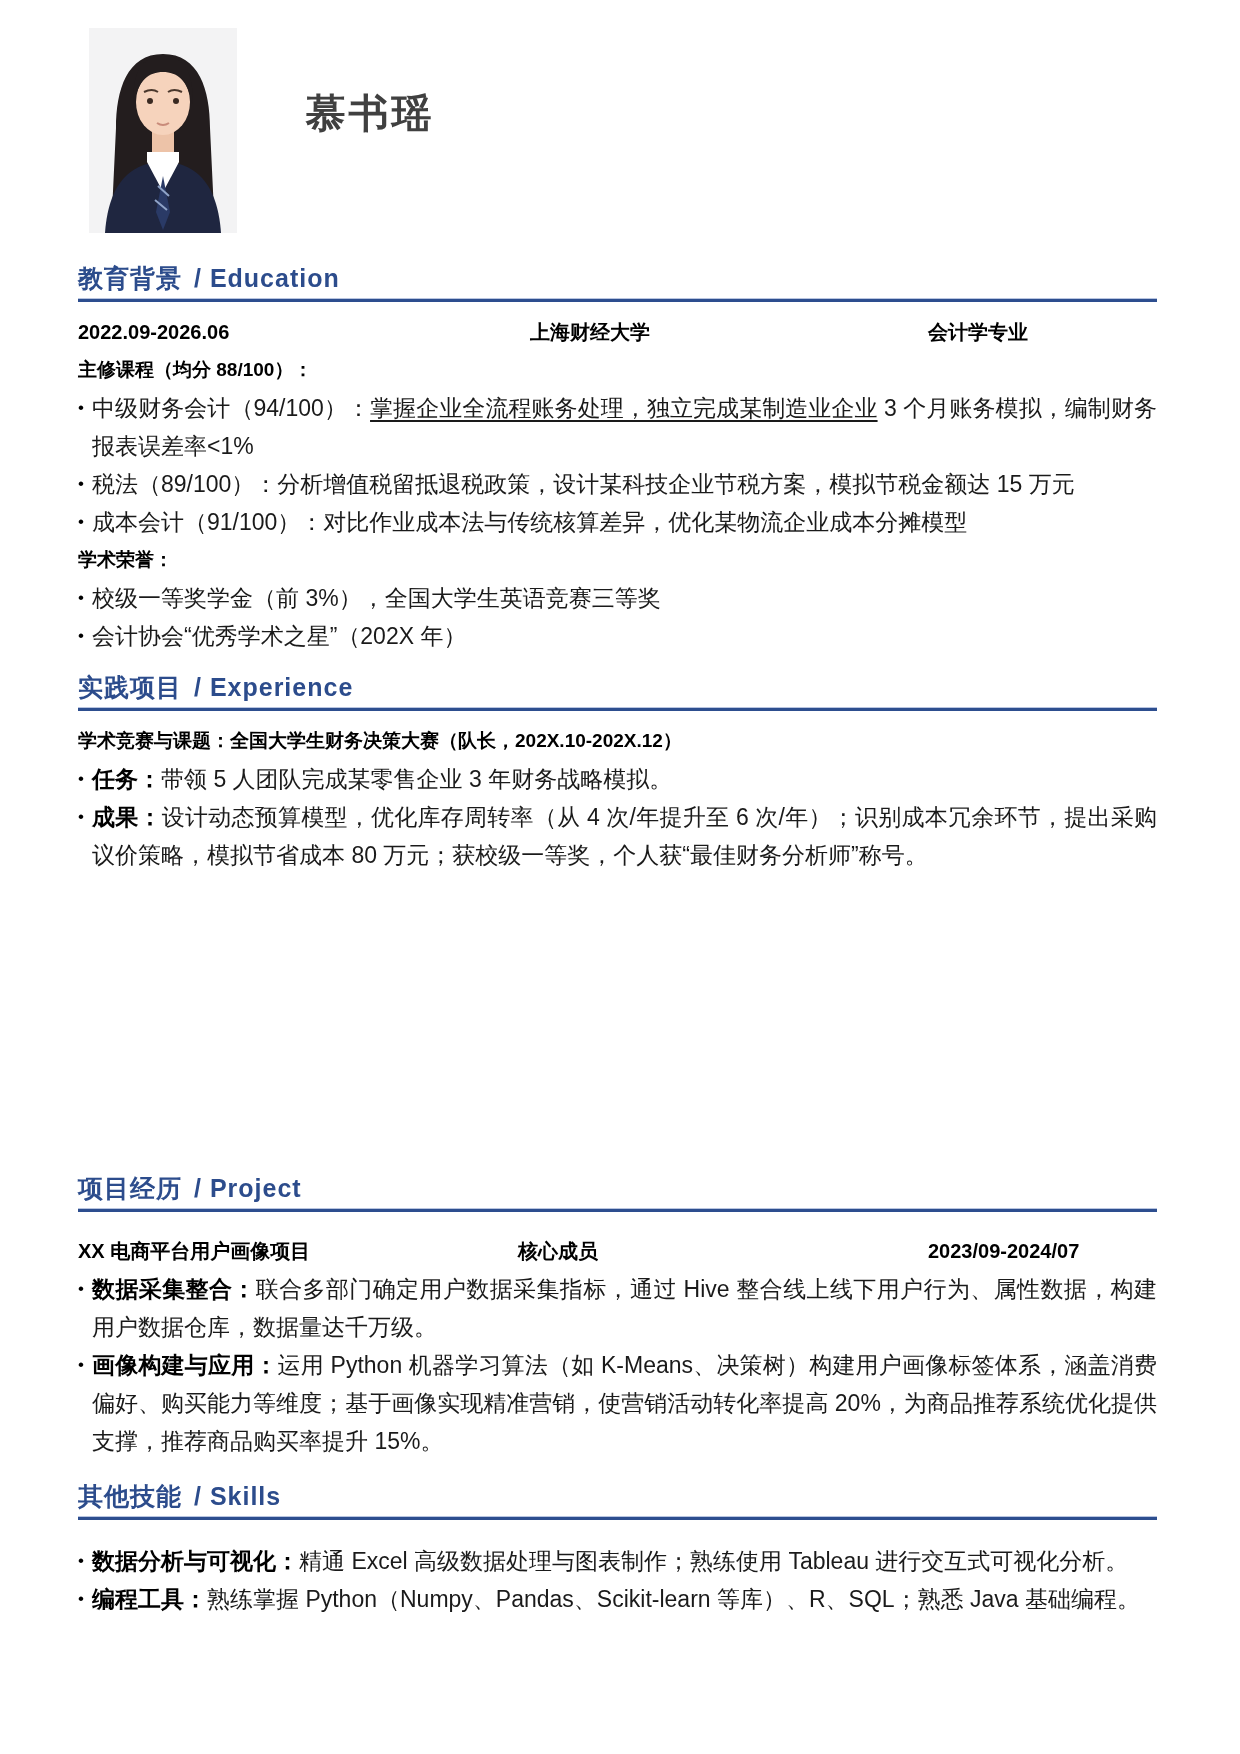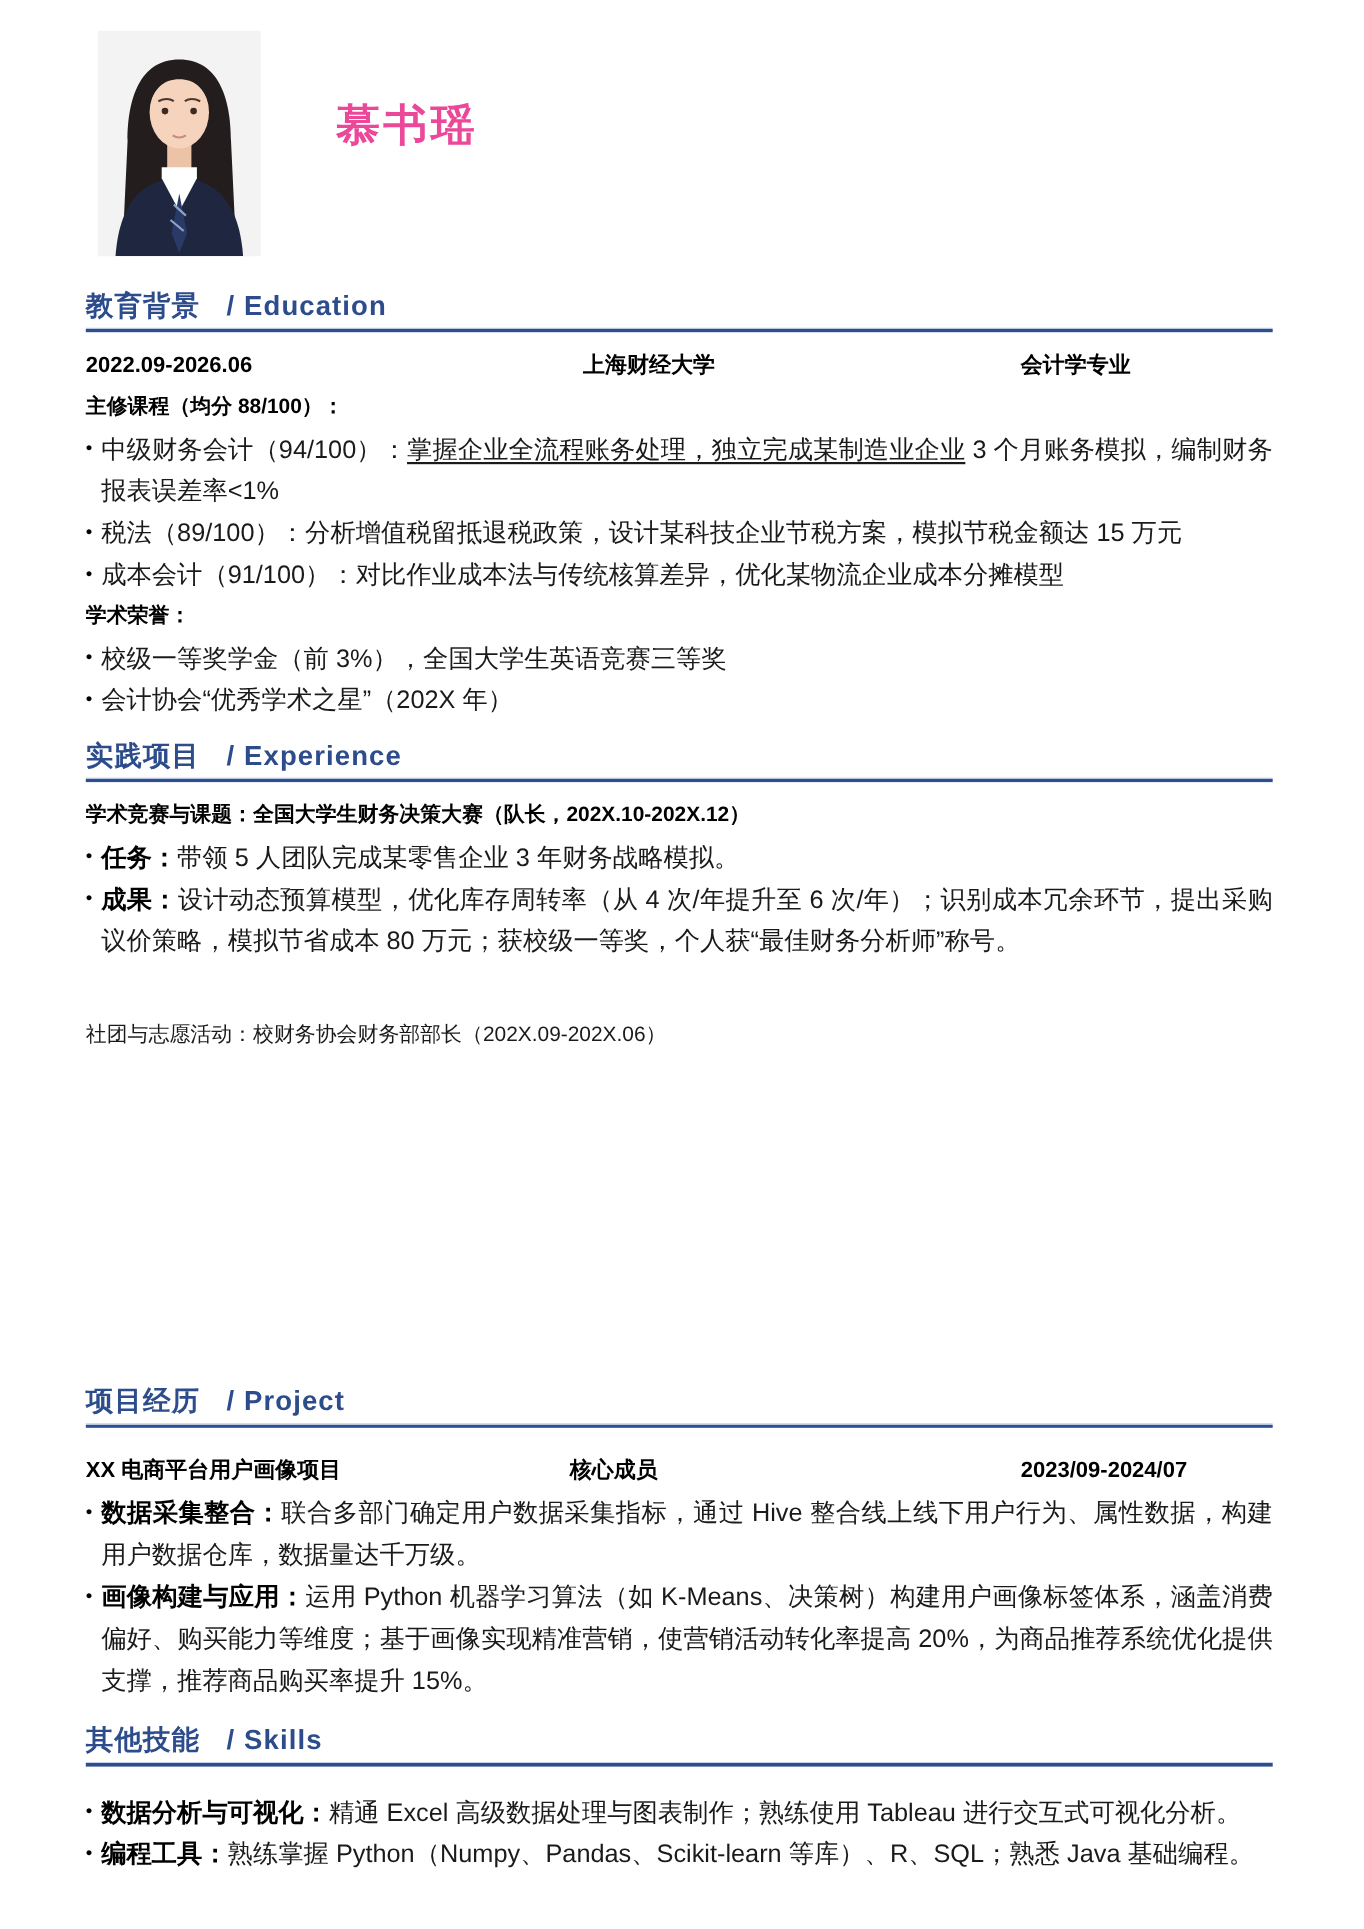--- a/index.html
+++ b/index.html
@@ -4,27 +4,27 @@
 <style>
   html,body{margin:0;padding:0;background:#fff;}
   body{font-family:"Liberation Sans","DejaVu Sans",sans-serif;color:#111;}
   .page{position:relative;width:1240px;height:1754px;box-sizing:border-box;
         padding:0 83px 0 78px;background:#fff;overflow:hidden;}
 
   
   .id-header{position:relative;height:235px;}
   .photo{position:absolute;left:11px;top:28px;width:148px;height:205px;overflow:hidden;background:#f3f3f4;}
   .name{position:absolute;left:172px;top:86px;width:240px;text-align:center;
-        font-size:40px;font-weight:800;letter-spacing:3px;color:#ec4899;}
+        font-size:40px;font-weight:800;letter-spacing:3px;color:#404040;}
   .contact{position:absolute;left:462px;top:40px;}
   .contact p{margin:0;font-size:19px;line-height:45px;color:#1a1a1a;white-space:nowrap;}
 
   
   h2.sec{margin:0;font-size:25px;line-height:30px;font-weight:800;color:#2c4c8c;letter-spacing:1px;}
-  h2.sec .en{margin-left:24px;}
+  h2.sec .en{margin-left:12px;}
   .rule{height:4px;margin-top:5px;background:linear-gradient(to bottom,#b9c5e0 1px,#2d4e8f 1px);}
 
   
   .content{margin-top:11px;}
   .row3{position:relative;height:38px;font-size:20px;line-height:38px;font-weight:700;color:#000;}
   .row3 .c2{position:absolute;left:452px;top:0;}
   .row3 .c3{position:absolute;left:830px;top:0;margin-left:20px;}
   .row3.project .c2{left:440px;}
   .subhead{font-size:19px;line-height:38px;font-weight:700;margin:0;color:#000;}
   .bullet{position:relative;margin:0;padding-left:14px;font-size:23px;line-height:38px;
@@ -91,21 +91,20 @@
     </div>
   </section>
 
   <section class="sec-exp">
     <h2 class="sec"><span>实践项目</span><span class="en">/ Experience</span></h2>
     <div class="rule"></div>
     <div class="content">
       <p class="subhead">学术竞赛与课题：全国大学生财务决策大赛（队长，202X.10-202X.12）</p>
       <p class="bullet"><b>任务：</b><span>带领 5 人团队完成某零售企业 3 年财务战略模拟。</span></p>
       <p class="bullet"><b>成果：</b><span>设计动态预算模型，优化库存周转率（从 4 次/年提升至 6 次/年）；识别成本冗余环节，提出采购议价策略，模拟节省成本 80 万元；获校级一等奖，个人获“最佳财务分析师”称号。</span></p>
-      <p class="plain exp-note">社团与志愿活动：校财务协会财务部部长（202X.09-202X.06）</p>
     </div>
   </section>
 
   <section class="sec-proj">
     <h2 class="sec"><span>项目经历</span><span class="en">/ Project</span></h2>
     <div class="rule"></div>
     <div class="content">
       <div class="row3 project">
         <span class="c1">XX 电商平台用户画像项目</span>
         <span class="c2">核心成员</span>

